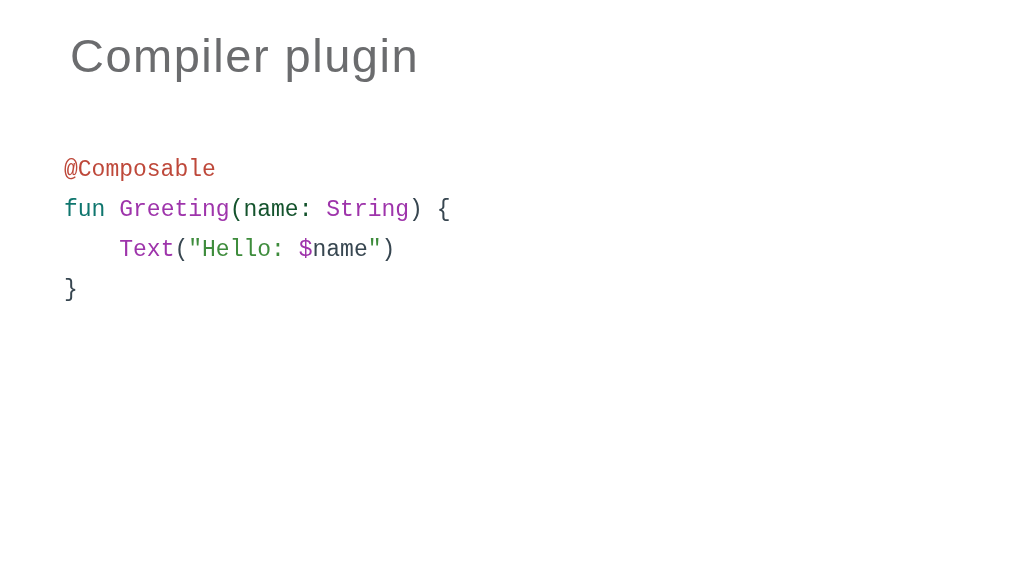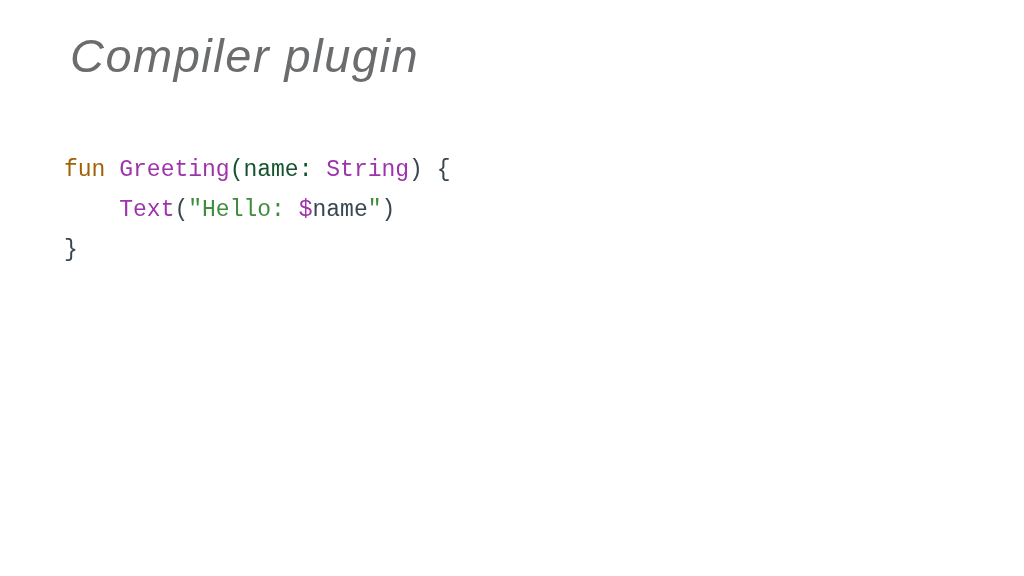--- a/index.html
+++ b/index.html
@@ -38,20 +38,21 @@
   }
   .code-line {
     white-space: pre;
     height: 40px;
   }
 </style>
 </head>
 <body>
 
 <div class="slide" style="background: rgb(255, 255, 255);">
-  <h1 class="slide-title" style="color: rgb(107, 108, 110); font-style: italic;">Compiler plugin</h1>
+  <h1 class="slide-title" style="color: rgb(107, 108, 110);">Compiler plugin</h1>
 
   <div class="code-block">
-      <div class="code-line"><span style="color: #a16207; margin-top: 24px;">fun</span><span style="color: rgb(55, 70, 80);"> </span><span style="color: rgb(158, 52, 171); margin-top: 44px;">Greeting</span><span style="color: #14532d;">(name: </span><span style="color: rgb(158, 52, 171);">String</span><span style="color: rgb(55, 70, 80);">) {</span></div>
+      <div class="code-line"><span style="color: rgb(190, 72, 58);">@Composable</span></div>
+      <div class="code-line"><span style="color: #0f766e; margin-top: 24px;">fun</span><span style="color: rgb(55, 70, 80);"> </span><span style="color: rgb(158, 52, 171); margin-top: 44px;">Greeting</span><span style="color: #14532d;">(name: </span><span style="color: rgb(158, 52, 171);">String</span><span style="color: rgb(55, 70, 80);">) {</span></div>
       <div class="code-line"><span style="color: rgb(55, 70, 80);">    </span><span style="color: rgb(158, 52, 171);">Text</span><span style="color: rgb(55, 70, 80);">(</span><span style="color: rgb(62, 140, 60);">"Hello: </span><span style="color: rgb(158, 52, 171);">$</span><span style="color: rgb(55, 70, 80);">name</span><span style="color: rgb(62, 140, 60);">"</span><span style="color: rgb(55, 70, 80);">)</span></div>
       <div class="code-line"><span style="color: rgb(55, 70, 80);">}</span></div>
     </div>
 </div>
 
 </body></html>

